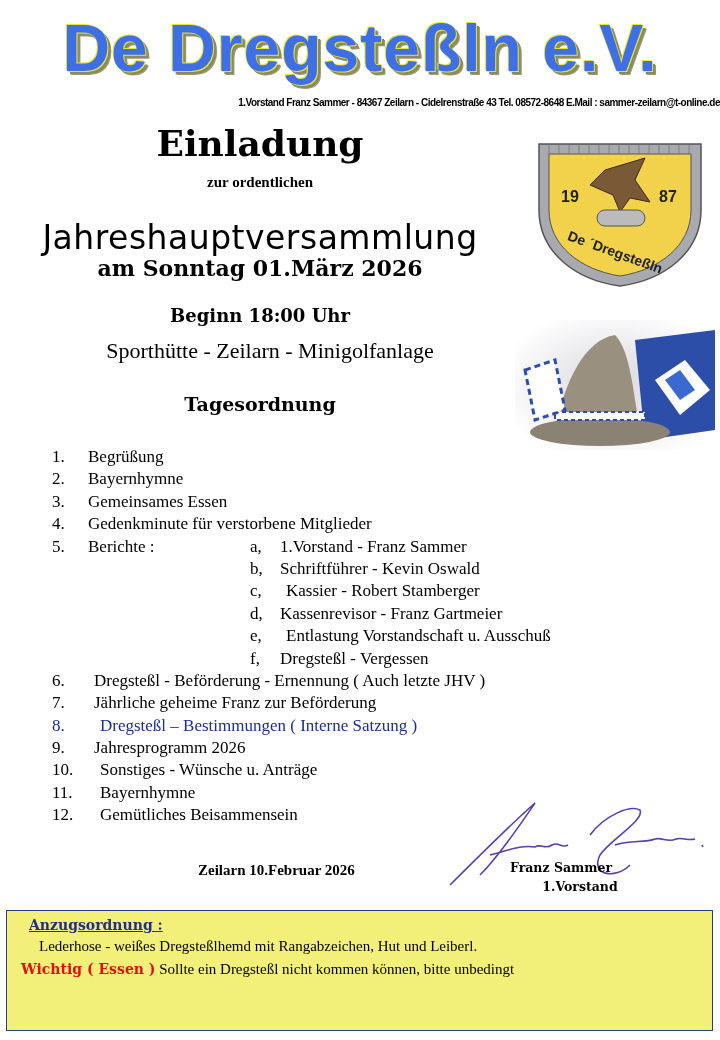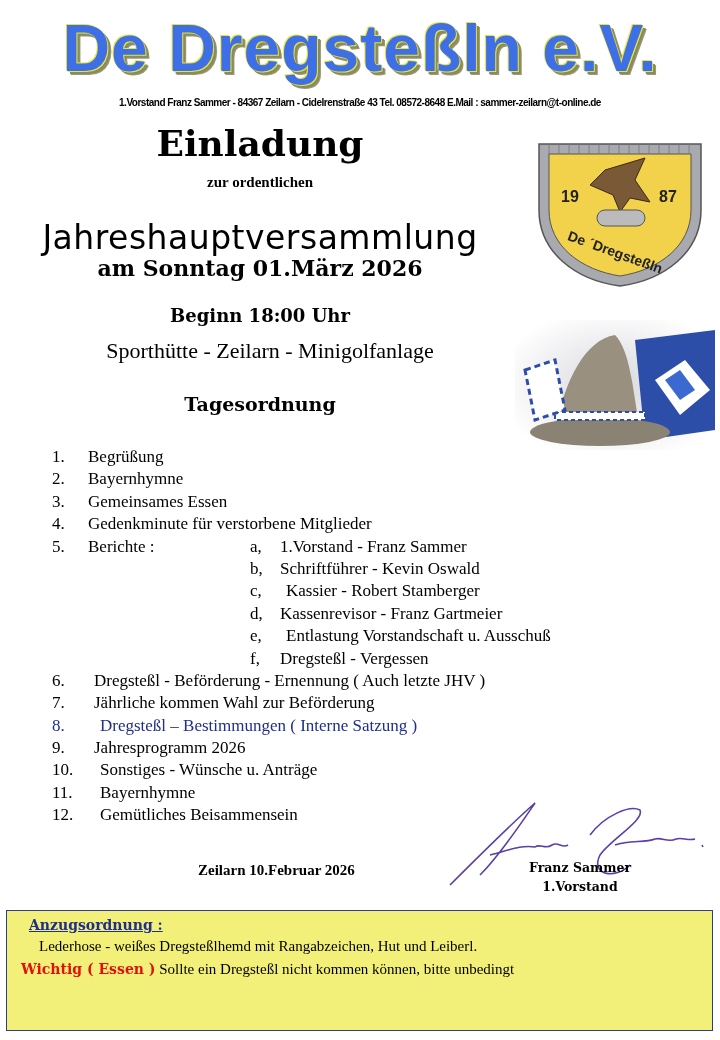--- a/index.html
+++ b/index.html
@@ -7,21 +7,21 @@
     body { position: relative; font-family: "Liberation Serif", serif; color: #000; }
 
     .club-title {
       position: absolute; left: 0; top: 8px; width: 720px; text-align: center;
       font-family: "Liberation Sans", sans-serif; font-weight: bold; font-size: 66px;
       color: #3f6fe6; letter-spacing: 1px;
       text-shadow: 1px 1px 0 #e6e63a, -1px -1px 0 #e6e63a, 3px 3px 0 #8a8a60, 4px 4px 0 #9b9b72;
       line-height: 80px;
     }
     .address-line {
-      position: absolute; left: 0; top: 97px; width: 720px; text-align: center;
+      position: absolute; left: 0; top: 97px; width: 720px; text-align: right;
       font-family: "Liberation Sans", sans-serif; font-size: 10px; font-weight: bold;
       letter-spacing: -0.5px; color: #000;
     }
 
     .center-col { position: absolute; left: 0; width: 520px; text-align: center; }
     .einladung { top: 122px; font-family: "DejaVu Serif", serif; font-weight: bold; font-size: 36px; }
     .zur { top: 174px; font-size: 15px; font-weight: bold; }
     .jhv { top: 203px; font-family: "DejaVu Sans", sans-serif; font-size: 33px; font-weight: normal; letter-spacing: 0.5px; margin-top: 15px; }
     .datum { top: 255px; font-family: "DejaVu Serif", serif; font-weight: bold; font-size: 22px; }
     .beginn { top: 305px; font-family: "DejaVu Serif", serif; font-weight: bold; font-size: 18px; }
@@ -37,21 +37,21 @@
     .agenda-row .num { position: absolute; left: 0; }
     .agenda-row .txt { position: absolute; left: 36px; }
     .agenda-row.wide .txt { left: 42px; }
     .agenda-row.wider .txt { left: 48px; }
     .agenda-row.sub .sublbl { position: absolute; left: 198px; }
     .agenda-row.sub .subtxt { position: absolute; left: 228px; }
     .agenda-row.blue { color: #1f2f8a; }
 
     .place-date { position: absolute; left: 198px; top: 862px; font-size: 15px; font-weight: bold; }
     .signature { position: absolute; left: 440px; top: 795px; width: 270px; height: 100px; }
-    .signer-name { position: absolute; left: 510px; top: 860px; width: 140px; text-align: center; font-family: "DejaVu Serif", serif; font-weight: bold; font-size: 12.5px; }
+    .signer-name { position: absolute; left: 510px; top: 860px; width: 140px; text-align: left; font-family: "DejaVu Serif", serif; font-weight: bold; font-size: 12.5px; }
     .signer-role { position: absolute; left: 510px; top: 879px; width: 140px; text-align: center; font-family: "DejaVu Serif", serif; font-weight: bold; font-size: 12.5px; }
 
     .notice-box { position: absolute; left: 6px; top: 910px; width: 707px; height: 121px; background: #f3f07a; border: 1.5px solid #2a3f8a; }
     .notice-box .line { position: absolute; white-space: nowrap; font-size: 15px; }
     .n-head { left: 22px; top: 6px; color: #1f2f8a; font-family: "DejaVu Serif", serif; font-weight: bold; font-size: 14px !important; text-decoration: underline; }
     .n-dress { left: 32px; top: 27px; }
     .n-wichtig { left: 14px; top: 50px; }
     .n-wichtig .red { color: #e01010; font-family: "DejaVu Serif", serif; font-weight: bold; font-size: 14px; }
     .n-cont { left: 120px; top: 74px; }
     .n-auch { left: 14px; top: 96px; color: #1f2f8a; }
@@ -155,21 +155,21 @@
   <div class="agenda-row sub">
       <span class="sublbl">f,</span>
       <span class="subtxt">Dregsteßl - Vergessen</span>
     </div>
   <div class="agenda-row wide">
       <span class="num">6.</span>
       <span class="txt">Dregsteßl - Beförderung  - Ernennung   ( Auch letzte JHV  )</span>
     </div>
   <div class="agenda-row wide">
       <span class="num">7.</span>
-      <span class="txt">Jährliche kommen Wahl zur Beförderung</span>
+      <span class="txt">Jährliche geheime Franz zur Beförderung</span>
     </div>
   <div class="agenda-row wider blue">
       <span class="num">8.</span>
       <span class="txt">Dregsteßl – Bestimmungen ( Interne Satzung  )</span>
     </div>
   <div class="agenda-row wide">
       <span class="num">9.</span>
       <span class="txt">Jahresprogramm 2026</span>
     </div>
   <div class="agenda-row wider">

